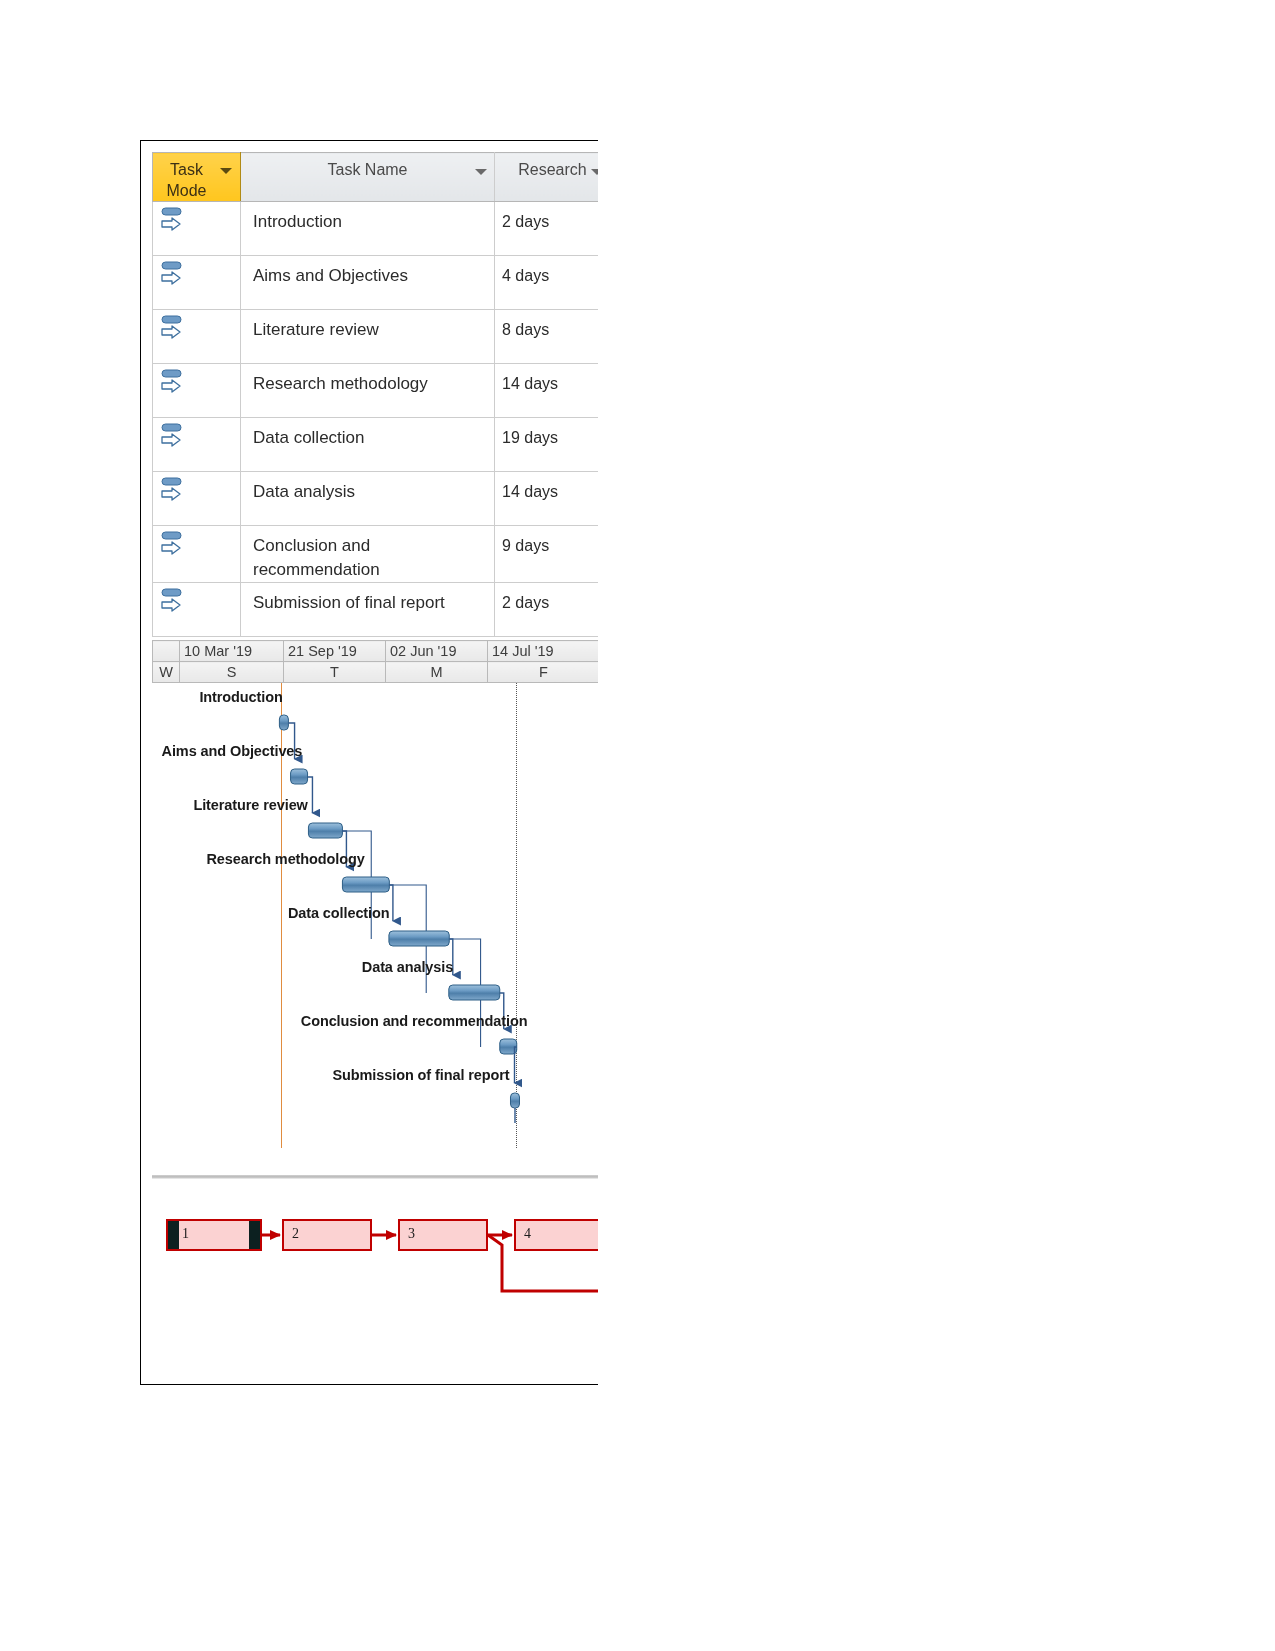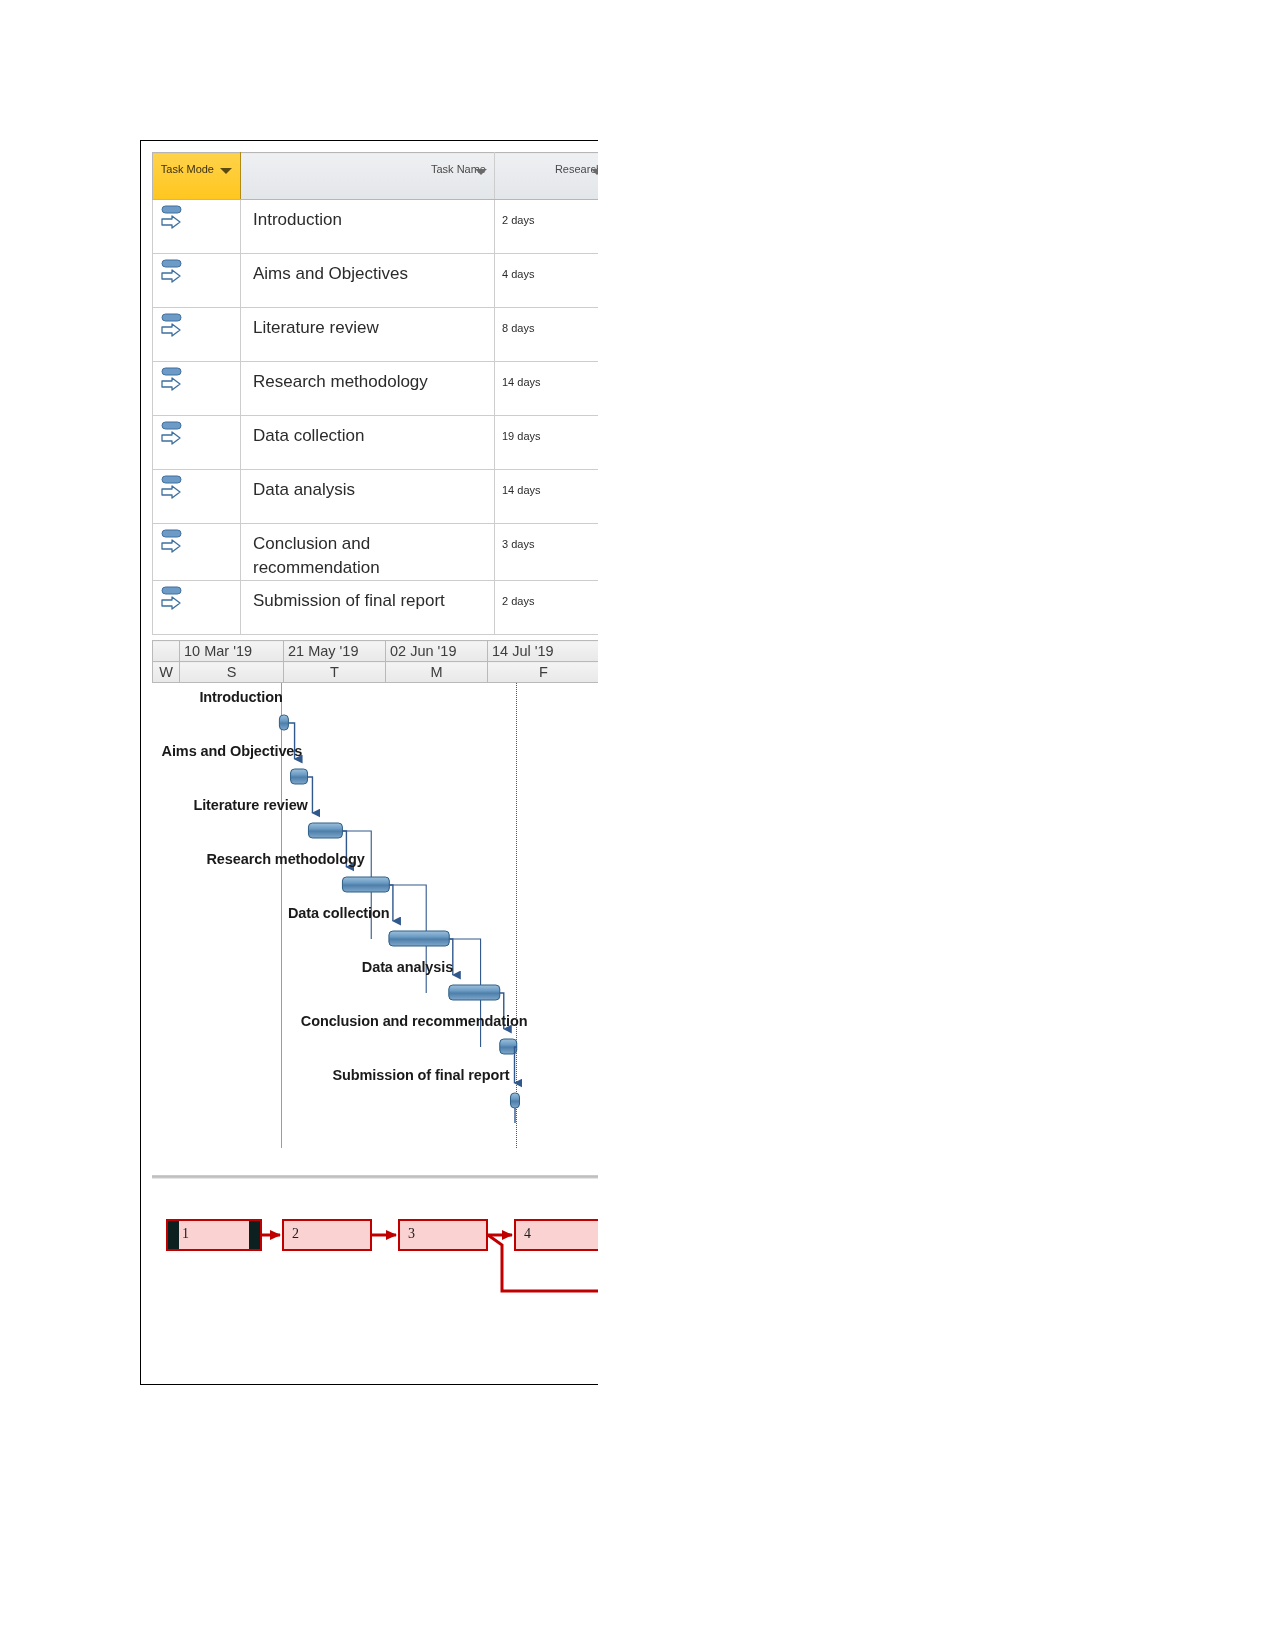--- a/index.html
+++ b/index.html
@@ -49,23 +49,23 @@
     vertical-align: top;
     box-sizing: border-box;
   }
   #task-sheet thead th {
     background: linear-gradient(to bottom, #eef0f2 0%, #e3e6e9 100%);
     border-bottom: 1px solid #b6b6b6;
     border-top: 1px solid #b6b6b6;
     height: 47px;
     position: relative;
     font-weight: normal;
-    text-align: right;
+    text-align: center;
     color: #4a4a4a;
-    font-size: 11px;
+    font-size: 16px;
     padding: 6px 8px 0 8px;
     line-height: 21px;
   }
   #task-sheet thead th.mode-head {
     background: linear-gradient(to bottom, #ffd24a 0%, #ffc61e 100%);
     color: #3c3015;
     border-left: 1px solid #b6b6b6;
     border-right: 1px solid #b08a15;
     padding: 6px 26px 0 6px;
   }
@@ -82,21 +82,21 @@
 
   #task-sheet tbody td { height: 54px; }
   #task-sheet tbody td.cell-mode { background: #ffffff; position: relative; }
   #task-sheet tbody td.cell-name {
     font-size: 17px;
     color: #2b2b2b;
     padding: 8px 8px 0 12px;
     line-height: 24px;
   }
   #task-sheet tbody td.cell-dur {
-    font-size: 11px;
+    font-size: 16px;
     color: #2b2b2b;
     padding: 8px 8px 0 7px;
     line-height: 24px;
     margin-left: 6px;
   }
   tr.tall td { height: 74px; }
 
   
   .mode-icon {
     position: absolute;
@@ -308,21 +308,21 @@
           <td class="cell-dur">14 days</td>
         </tr>
         <tr class="tall">
           <td class="cell-mode">
 <svg class="mode-icon" viewBox="0 0 28 30">
   <rect x="2" y="1" width="19" height="7" rx="3.5" fill="#6E9BC6" stroke="#3D6F9E" stroke-width="1"></rect>
   <path d="M2,14 L12,14 L12,11 L20,17 L12,23 L12,20 L2,20 Z" fill="#ffffff" stroke="#3D6F9E" stroke-width="1.3" stroke-linejoin="round"></path>
 </svg>
           </td>
           <td class="cell-name">Conclusion and recommendation</td>
-          <td class="cell-dur">3 days</td>
+          <td class="cell-dur">9 days</td>
         </tr>
         <tr class="tall">
           <td class="cell-mode">
 <svg class="mode-icon" viewBox="0 0 28 30">
   <rect x="2" y="1" width="19" height="7" rx="3.5" fill="#6E9BC6" stroke="#3D6F9E" stroke-width="1"></rect>
   <path d="M2,14 L12,14 L12,11 L20,17 L12,23 L12,20 L2,20 Z" fill="#ffffff" stroke="#3D6F9E" stroke-width="1.3" stroke-linejoin="round"></path>
 </svg>
           </td>
           <td class="cell-name">Submission of final report</td>
           <td class="cell-dur">2 days</td>
@@ -330,21 +330,21 @@
       </tbody>
   </table>
 
   <div id="gantt-pane">
 
     <table id="timescale">
       <tbody>
         <tr class="months" id="ts-top">
             <td style="width: 27px;"></td>
             <td style="width: 104px;">10 Mar '19</td>
-            <td style="width: 102px;">21 May '19</td>
+            <td style="width: 102px;">21 Sep '19</td>
             <td style="width: 102px;">02 Jun '19</td>
             <td style="width: 112px;">14 Jul '19</td>
           </tr>
         <tr class="days" id="ts-bot">
             <td style="width: 27px;">W</td>
             <td style="width: 52px;">S</td>
             <td style="width: 52px;">T</td>
             <td style="width: 51px;">M</td>
             <td style="width: 51px;">F</td>
             <td style="width: 51px;">T</td>

